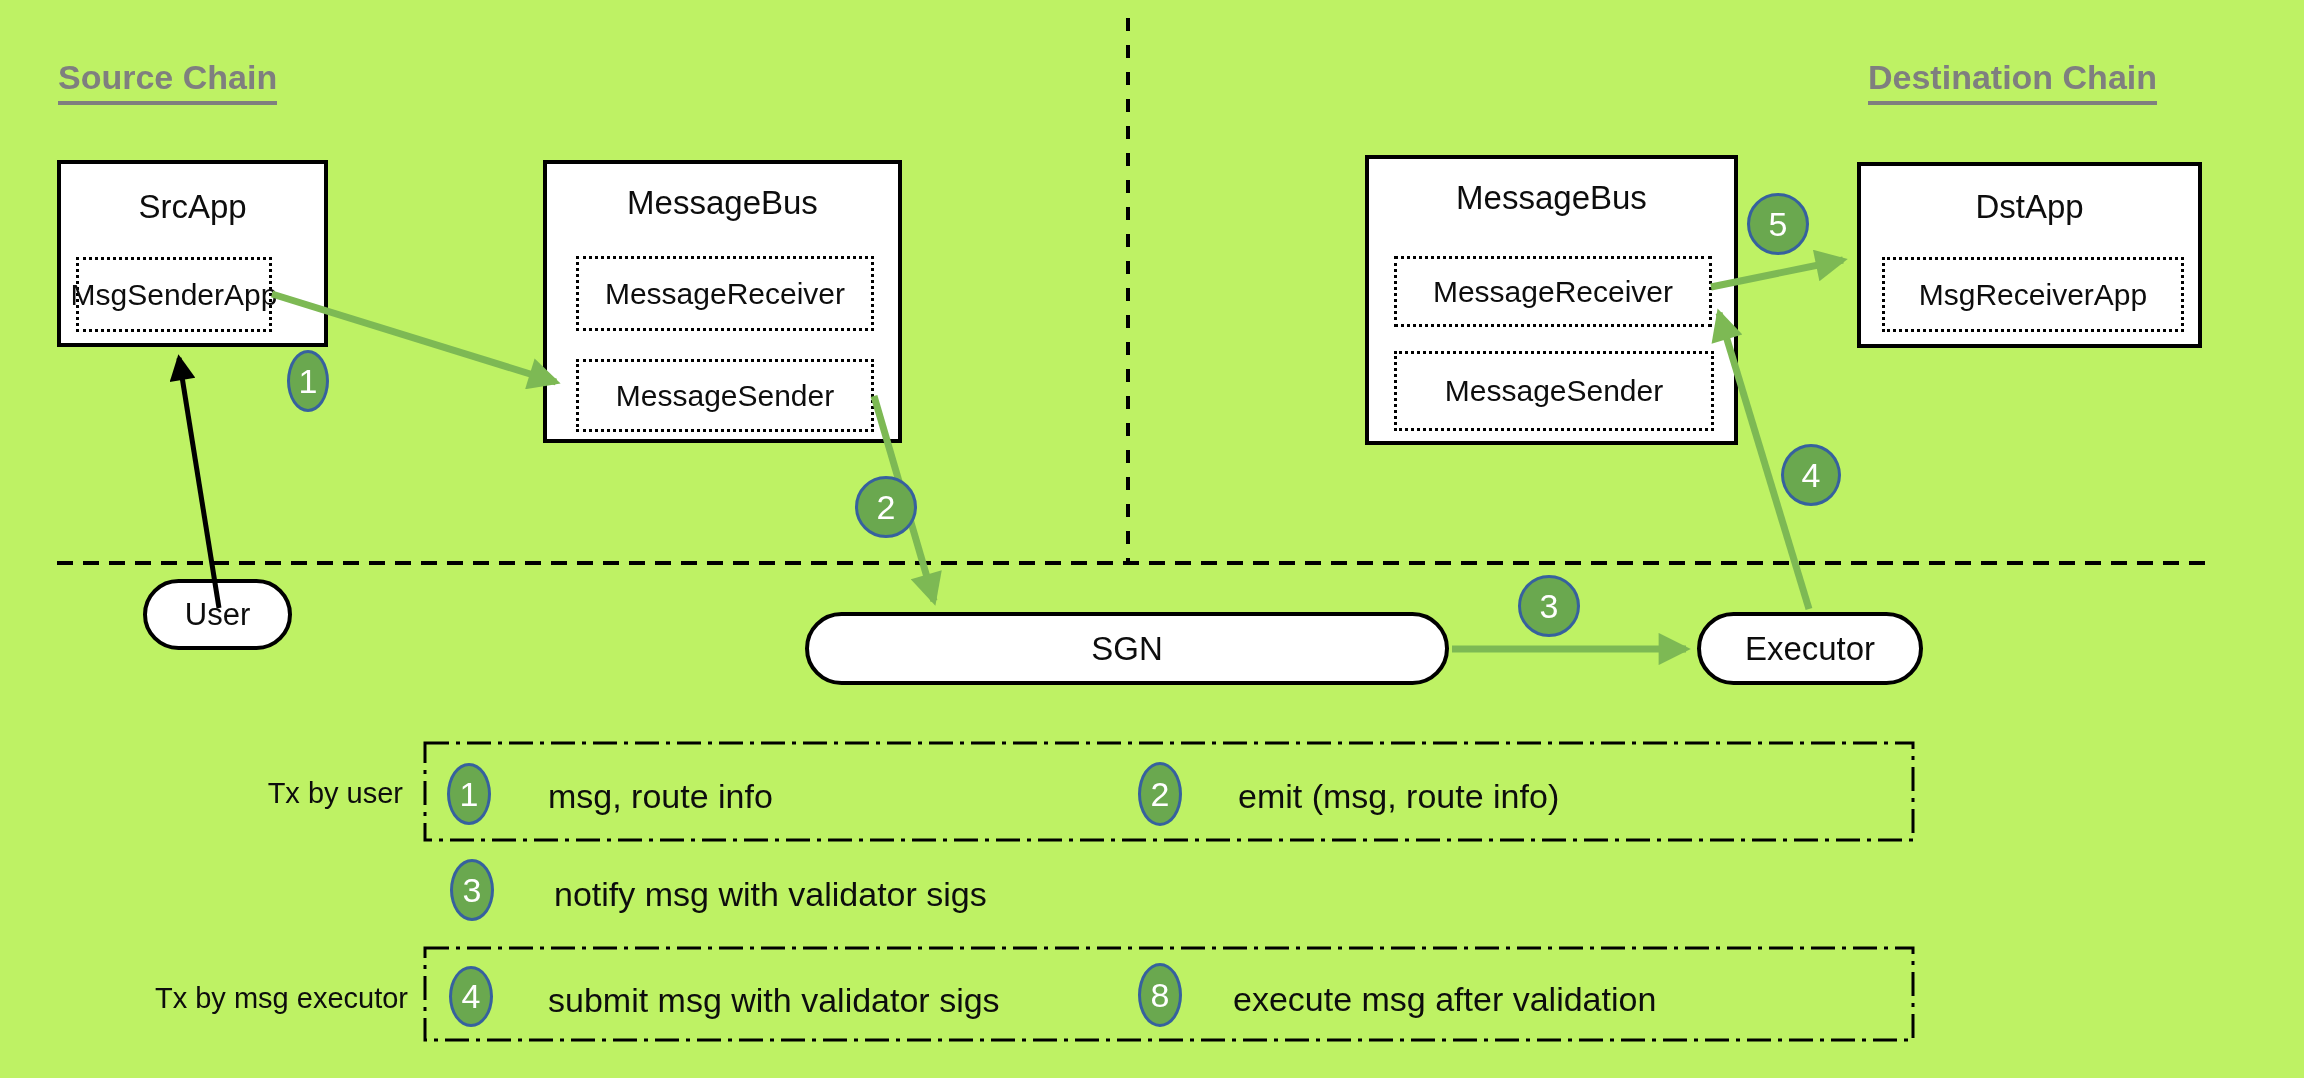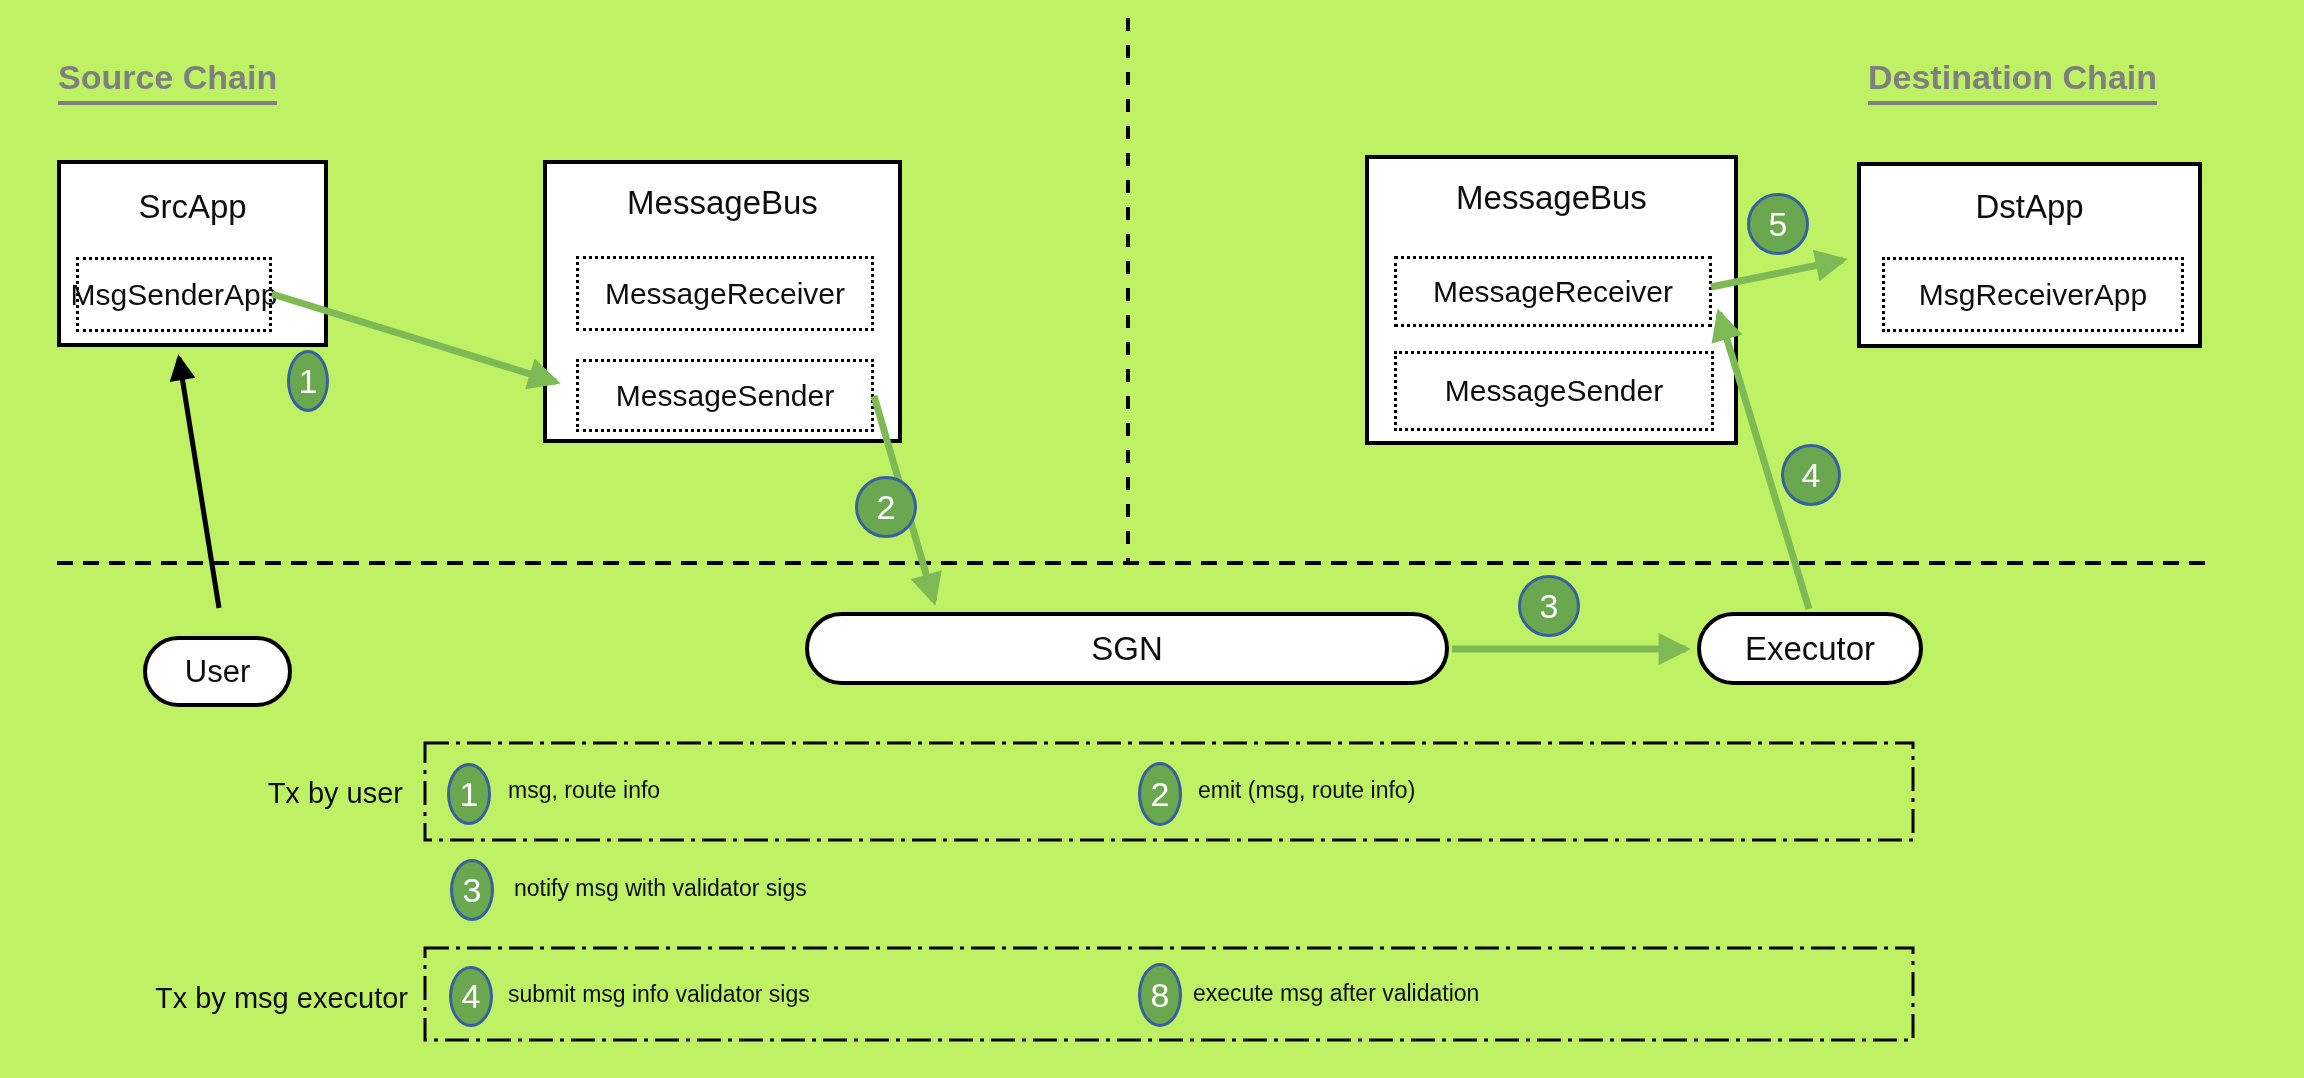--- a/index.html
+++ b/index.html
@@ -27,21 +27,21 @@
     position:absolute;border:4px solid #000;border-radius:40px;background:#fff;
     box-sizing:border-box;display:flex;align-items:center;justify-content:center;
     font-size:33px;white-space:nowrap;
   }
   .badge{
     position:absolute;background:var(--badge_fill,#6aa84f);
     border:3px solid var(--badge_border,#36619e);border-radius:50%;
     box-sizing:border-box;color:#fff;display:flex;align-items:center;justify-content:center;
     font-size:34px;z-index:5;
   }
-  .legend-text{position:absolute;font-size:23px;white-space:nowrap;}
+  .legend-text{position:absolute;font-size:34px;white-space:nowrap;margin-left:40px;}
   .legend-label{position:absolute;font-size:29px;white-space:nowrap;text-align:center;}
   svg.overlay{position:absolute;left:0;top:0;z-index:2;pointer-events:none;}
   .dash-line{stroke:#000;stroke-width:4;fill:none;}
   .legend-rect{stroke:#000;stroke-width:3;fill:none;stroke-dasharray:24 7 4 7;}
   .garrow{stroke:var(--arrow_green,#7db954);stroke-width:7;fill:none;}
   .barrow{stroke:#000;stroke-width:5;fill:none;}
 </style>
 </head>
 <body>
 
@@ -89,21 +89,21 @@
     <div class="box-title">MessageBus</div>
     <div class="dotted" style="left:25px;top:97px;width:318px;height:71px;">MessageReceiver</div>
     <div class="dotted" style="left:25px;top:192px;width:320px;height:80px;">MessageSender</div>
   </div>
 
   <div class="box" style="left:1857px;top:162px;width:345px;height:186px;">
     <div class="box-title" style="top:22px;">DstApp</div>
     <div class="dotted" style="left:21px;top:91px;width:302px;height:75px;text-align:right;">MsgReceiverApp</div>
   </div>
 
-  <div class="pill" style="left:143px;top:636px;width:149px;height:71px;font-size:31px;">User</div>
+  <div class="pill" style="left:143px;top:579px;width:149px;height:71px;font-size:31px;">User</div>
   <div class="pill" style="left:1697px;top:612px;width:226px;height:73px;">Executor</div>
   <div class="pill" style="left:805px;top:612px;width:644px;height:73px;">SGN</div>
 
   <div class="badge" style="left:287px;top:350px;width:42px;height:62px;">1</div>
   <div class="badge" style="left:855px;top:476px;width:62px;height:62px;">2</div>
   <div class="badge" style="left:1518px;top:575px;width:62px;height:62px;">3</div>
   <div class="badge" style="left:1781px;top:444px;width:60px;height:62px;">4</div>
   <div class="badge" style="left:1747px;top:193px;width:62px;height:62px;">5</div>
 
   <div class="legend-label" style="right:1901px;top:777px;">Tx by user</div>
@@ -112,18 +112,18 @@
   <div class="badge" style="left:447px;top:763px;width:44px;height:62px;">1</div>
   <div class="legend-text" style="left:508px;top:777px;">msg, route info</div>
 
   <div class="badge" style="left:1138px;top:762px;width:44px;height:64px;">2</div>
   <div class="legend-text" style="left:1198px;top:777px;">emit (msg, route info)</div>
 
   <div class="badge" style="left:450px;top:859px;width:44px;height:62px;">3</div>
   <div class="legend-text" style="left:514px;top:875px;">notify msg with validator sigs</div>
 
   <div class="badge" style="left:449px;top:966px;width:44px;height:61px;">4</div>
-  <div class="legend-text" style="left:508px;top:981px;">submit msg info validator sigs</div>
+  <div class="legend-text" style="left:508px;top:981px;">submit msg with validator sigs</div>
 
   <div class="badge" style="left:1138px;top:963px;width:44px;height:64px;">8</div>
   <div class="legend-text" style="left:1193px;top:980px;">execute msg after validation</div>
 
 </div>
 
 </body></html>

